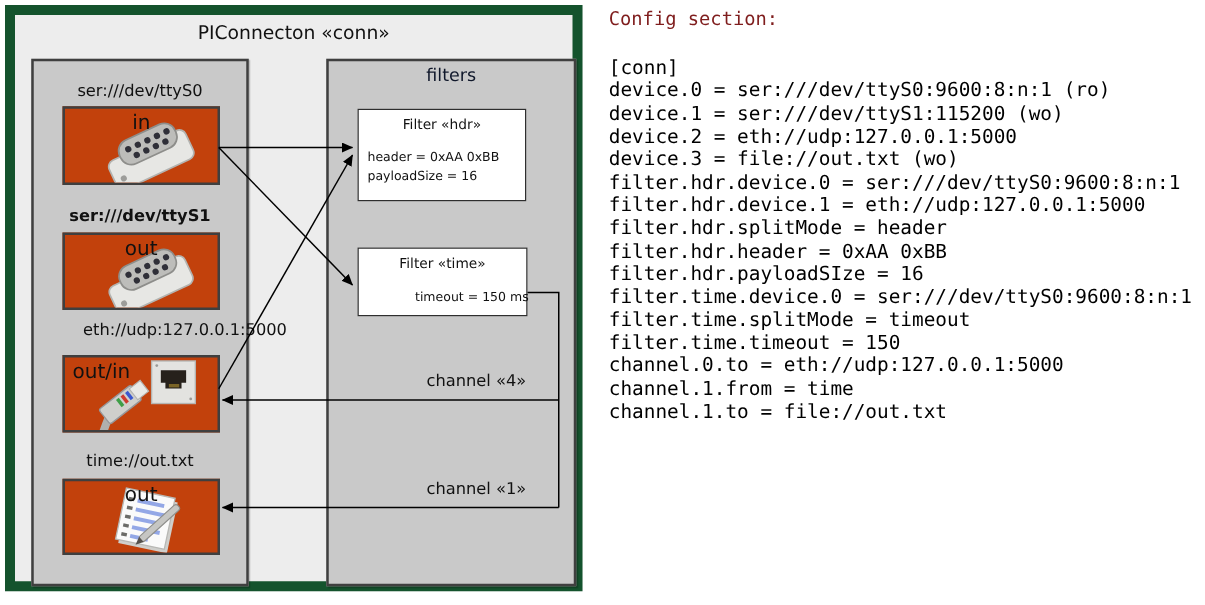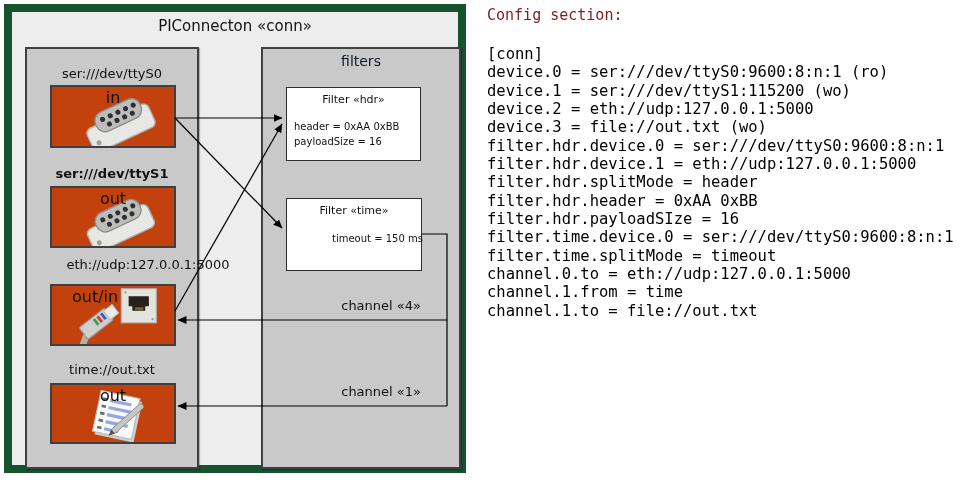--- a/index.html
+++ b/index.html
@@ -35,32 +35,32 @@
   }
   .lbl-0 { top:17px; }  .box-0 { top:36px; height:63px; }
   .lbl-1 { top:117px;font-weight:bold; } .box-1 { top:137px; height:62px; }
   .lbl-2 { top:208px;margin-left:36px; } .box-2 { top:235px; height:62px; }
   .lbl-3 { top:313px; } .box-3 { top:334px; height:61px; }
 
   .port {
     position:absolute; top:1px; left:0; width:100%; text-align:center;
     font-size:16px; color:#111; z-index:2;
   }
-  .port-left { text-align:left; padding-left:20px; width:auto; }
+  .port-left { text-align:left; padding-left:6px; width:auto; }
   .dev-icon { position:absolute; left:0; top:0; width:100%; height:100%; z-index:1; }
 
   .filters-title {
     position:absolute; top:4px; left:0; width:100%; text-align:center;
     font-size:14px; color:#0f172a;
   }
   .filter-box {
     position:absolute; background:#fff; border:1.5px solid #2e2e2e;
   }
   .filter-hdr  { left:23px; top:38px;  width:135px; height:74px; }
-  .filter-time { left:23px; top:149px; width:136px; height:73px; }
+  .filter-time { left:23px; top:149px; width:136px; height:55px; }
   .filter-title {
     position:absolute; top:5px; left:0; width:100%; text-align:center;
     font-size:11px; color:#111;
   }
   .filter-prop {
     position:absolute; left:7px; font-size:10px; color:#111; white-space:nowrap;
   }
   .hdr-p0 { top:33px; } .hdr-p1 { top:48px; } .time-p0 { top:34px;margin-left:38px; }
 
   .channel-label {
@@ -222,19 +222,20 @@
       <div class="cl">device.1 = ser:///dev/ttyS1:115200 (wo)</div>
       <div class="cl">device.2 = eth://udp:127.0.0.1:5000</div>
       <div class="cl">device.3 = file://out.txt (wo)</div>
       <div class="cl">filter.hdr.device.0 = ser:///dev/ttyS0:9600:8:n:1</div>
       <div class="cl">filter.hdr.device.1 = eth://udp:127.0.0.1:5000</div>
       <div class="cl">filter.hdr.splitMode = header</div>
       <div class="cl">filter.hdr.header = 0xAA 0xBB</div>
       <div class="cl">filter.hdr.payloadSIze = 16</div>
       <div class="cl">filter.time.device.0 = ser:///dev/ttyS0:9600:8:n:1</div>
       <div class="cl">filter.time.splitMode = timeout</div>
+      <div class="cl">filter.time.timeout = 150</div>
       <div class="cl">channel.0.to = eth://udp:127.0.0.1:5000</div>
       <div class="cl">channel.1.from = time</div>
       <div class="cl">channel.1.to = file://out.txt</div>
     </div>
   </div>
 
 </div>
 
 </body></html>

